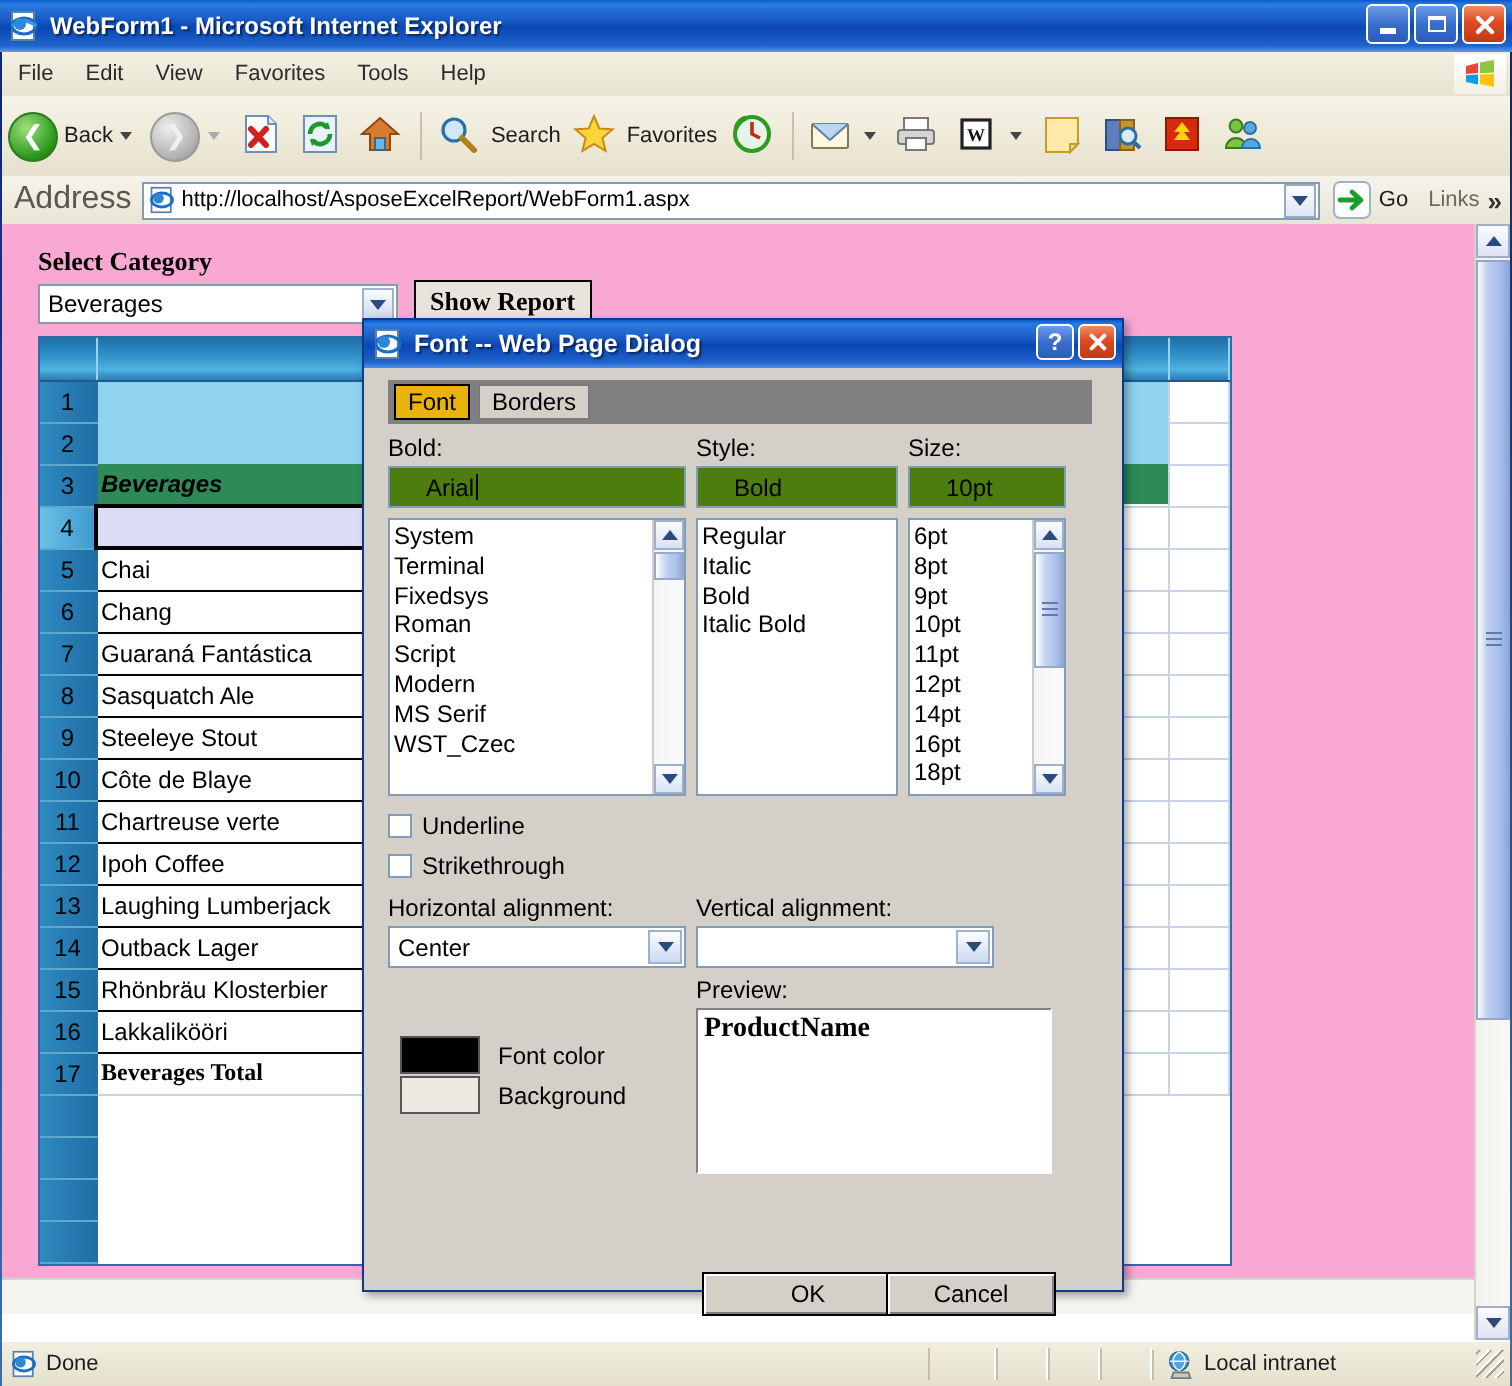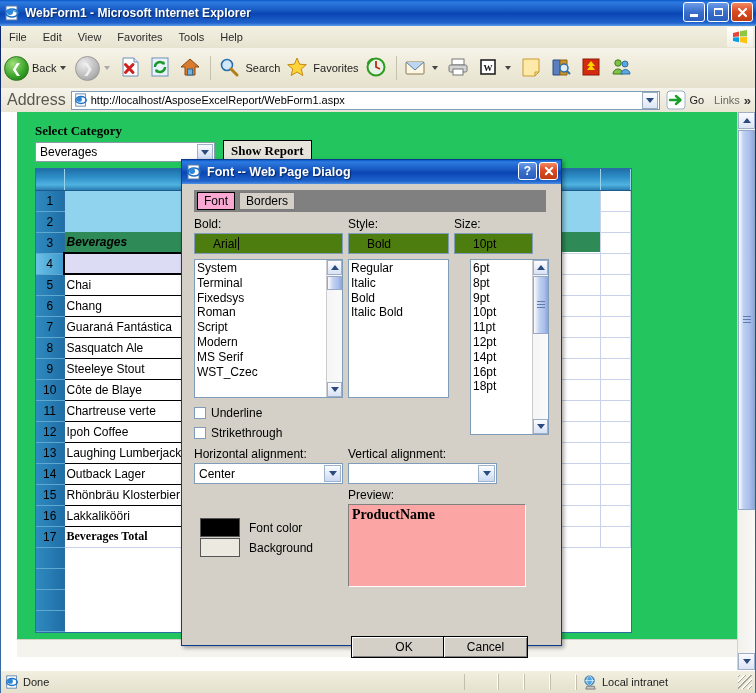--- a/index.html
+++ b/index.html
@@ -93,21 +93,21 @@
   }
   .go-btn{display:flex;align-items:center;padding:0 6px;}
   .links{font-size:11px;color:#6a6a62;padding:0 4px;}
   .chev2{font-size:13px;color:#333;font-weight:bold;padding-right:4px;}
 
   
   .page{
     position:absolute;left:1px;top:112px;width:754px;height:558px;
     background:#ffffff;overflow:hidden;
   }
-  .page-inner{position:absolute;left:16px;top:0;width:736px;height:545px;background:#22c55e;}
+  .page-inner{position:absolute;left:0;top:0;width:736px;height:545px;background:#f9a8d4;}
 
   .sel-cat-label{position:absolute;left:18px;top:11px;font-family:"Liberation Serif","DejaVu Serif",serif;font-weight:bold;font-size:13px;color:#000;}
   .cat-select{
     position:absolute;left:18px;top:30px;width:180px;height:20px;
     border:1px solid #8A9BA8;background:#fff;box-sizing:border-box;
     display:flex;align-items:center;font-size:12px;color:#000;padding-left:4px;
   }
   .cat-select .dd{
     position:absolute;right:1px;top:1px;width:16px;height:16px;
     background:linear-gradient(to bottom,#FAFCFF,#CBD9F0);border:1px solid #9fb2cc;
@@ -209,21 +209,21 @@
   .dlg-body{position:absolute;left:4px;top:28px;width:371px;height:454px;background:#D4D0C8;}
 
   .tabstrip{
     position:absolute;left:8px;top:2px;width:352px;height:22px;background:#808080;
     display:flex;align-items:center;padding-left:3px;box-sizing:border-box;
   }
   .tab{
     font-size:12px;color:#000;padding:1px 6px;margin-right:4px;background:#D4D0C8;
     border:1px solid #7a7a7a;box-sizing:border-box;
   }
-  .tab.active{background:#f9a8d4;border:1px solid #000;}
+  .tab.active{background:#eab308;border:1px solid #000;}
 
   .fld-label{position:absolute;font-size:12px;color:#000;}
   .txtin{
     position:absolute;background:#4d7c0f;border:1px solid #7F9DB9;box-sizing:border-box;
     font-size:12px;color:#000;padding:1px 18px;height:21px;display:flex;align-items:center;
   }
   .caret{display:inline-block;width:1px;height:13px;background:#000;margin-left:1px;}
 
   .listbox{
     position:absolute;background:#fff;border:1px solid #7F9DB9;box-sizing:border-box;
@@ -252,21 +252,21 @@
   }
   .ddl .dd{
     position:absolute;right:1px;top:1px;width:17px;height:17px;
     background:linear-gradient(to bottom,#FCFEFF,#CBD9F2);border:1px solid #9fb2cc;
     box-sizing:border-box;display:flex;align-items:center;justify-content:center;
   }
   .swatch{position:absolute;width:40px;height:19px;box-sizing:border-box;}
   .swatch-lbl{position:absolute;font-size:12px;color:#000;}
 
   .preview-box{
-    position:absolute;background:#fca5a5;border:1px solid #808080;border-right-color:#fff;border-bottom-color:#fff;
+    position:absolute;background:#ffffff;border:1px solid #808080;border-right-color:#fff;border-bottom-color:#fff;
     box-sizing:border-box;
   }
   .preview-text{
     font-family:"Liberation Serif","DejaVu Serif",serif;font-weight:bold;font-size:14px;color:#000;
     padding:2px 3px;
   }
   .dbtn{
     position:absolute;height:22px;background:#D4D0C8;border:1px solid #000;box-sizing:border-box;
     display:flex;align-items:center;justify-content:center;font-size:12px;color:#000;
     box-shadow:inset 1px 1px 0 #fff, inset -1px -1px 0 #808080;
@@ -743,21 +743,21 @@
 
         <div class="listbox" style="left:162px;top:71px;width:101px;height:139px">
           <div class="lb-items">
             <div class="lb-item">Regular</div>
             <div class="lb-item">Italic</div>
             <div class="lb-item">Bold</div>
             <div class="lb-item">Italic Bold</div>
           </div>
         </div>
 
-        <div class="listbox" style="left:284px;top:71px;width:79px;height:176px">
+        <div class="listbox" style="left:268px;top:71px;width:79px;height:139px">
           <div class="lb-items">
             <div class="lb-item">6pt</div>
             <div class="lb-item">8pt</div>
             <div class="lb-item">9pt</div>
             <div class="lb-item">10pt</div>
             <div class="lb-item">11pt</div>
             <div class="lb-item">12pt</div>
             <div class="lb-item">14pt</div>
             <div class="lb-item">16pt</div>
             <div class="lb-item">18pt</div>

